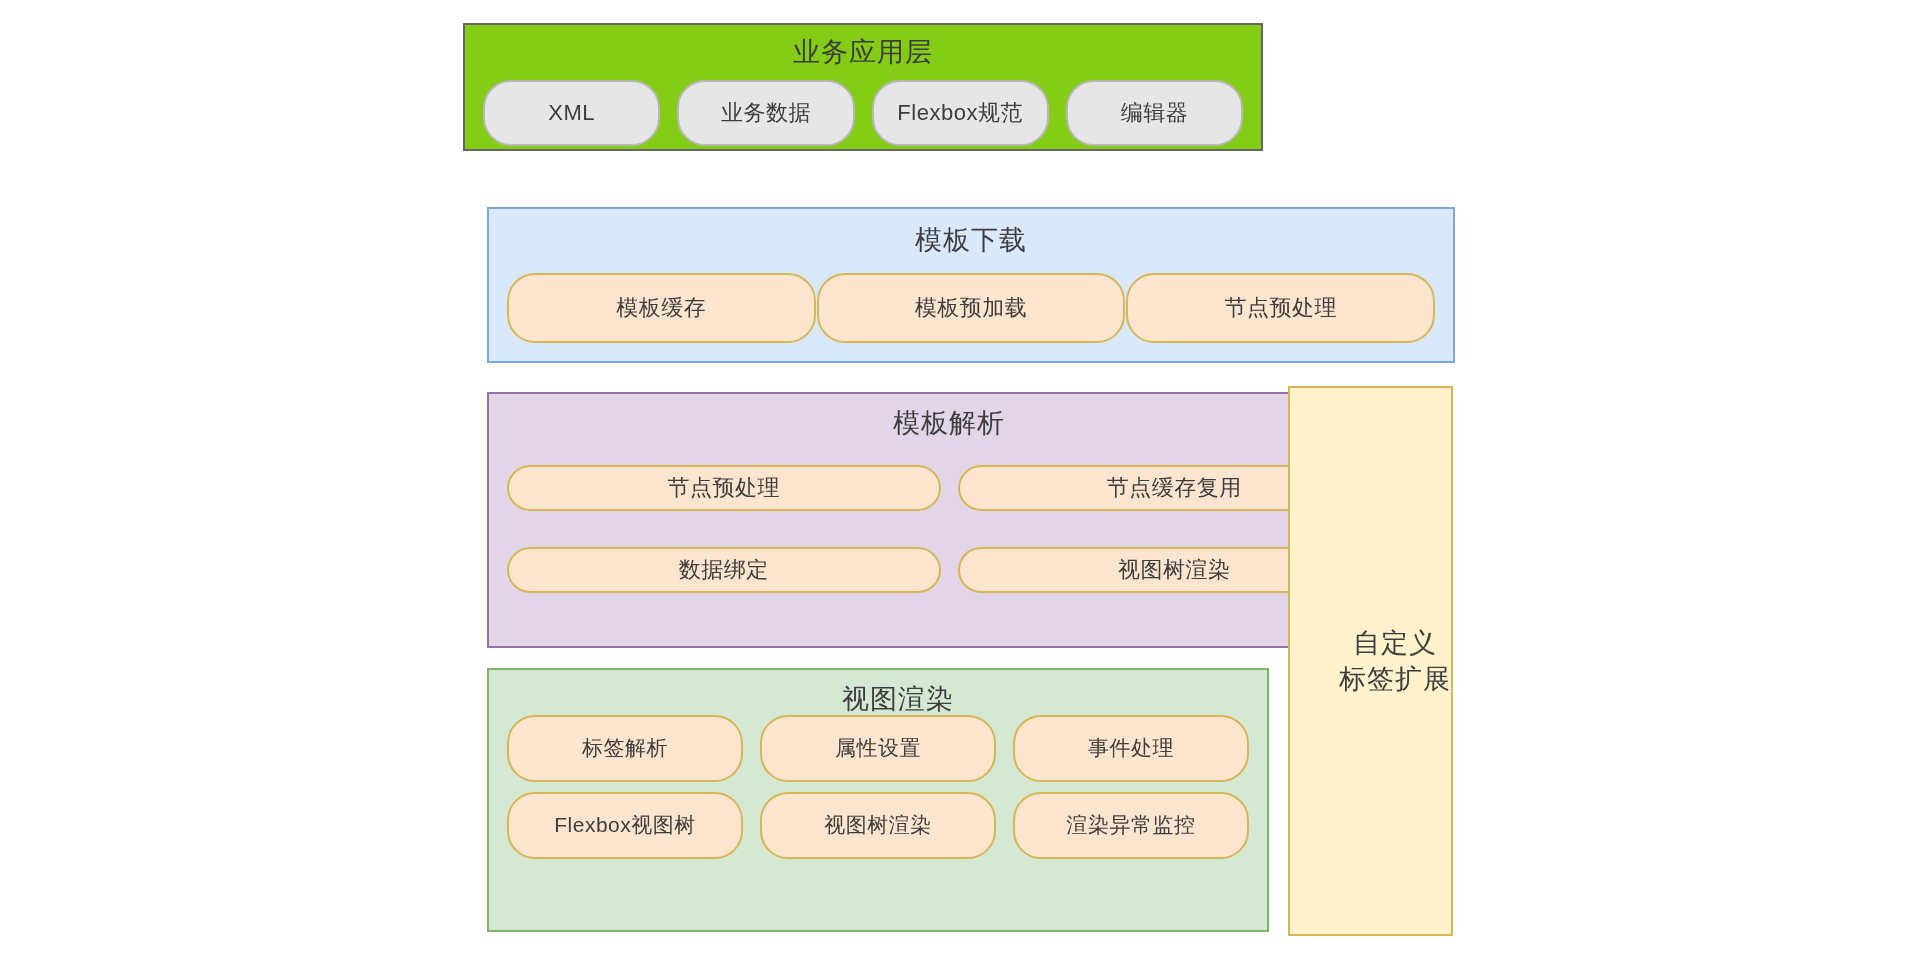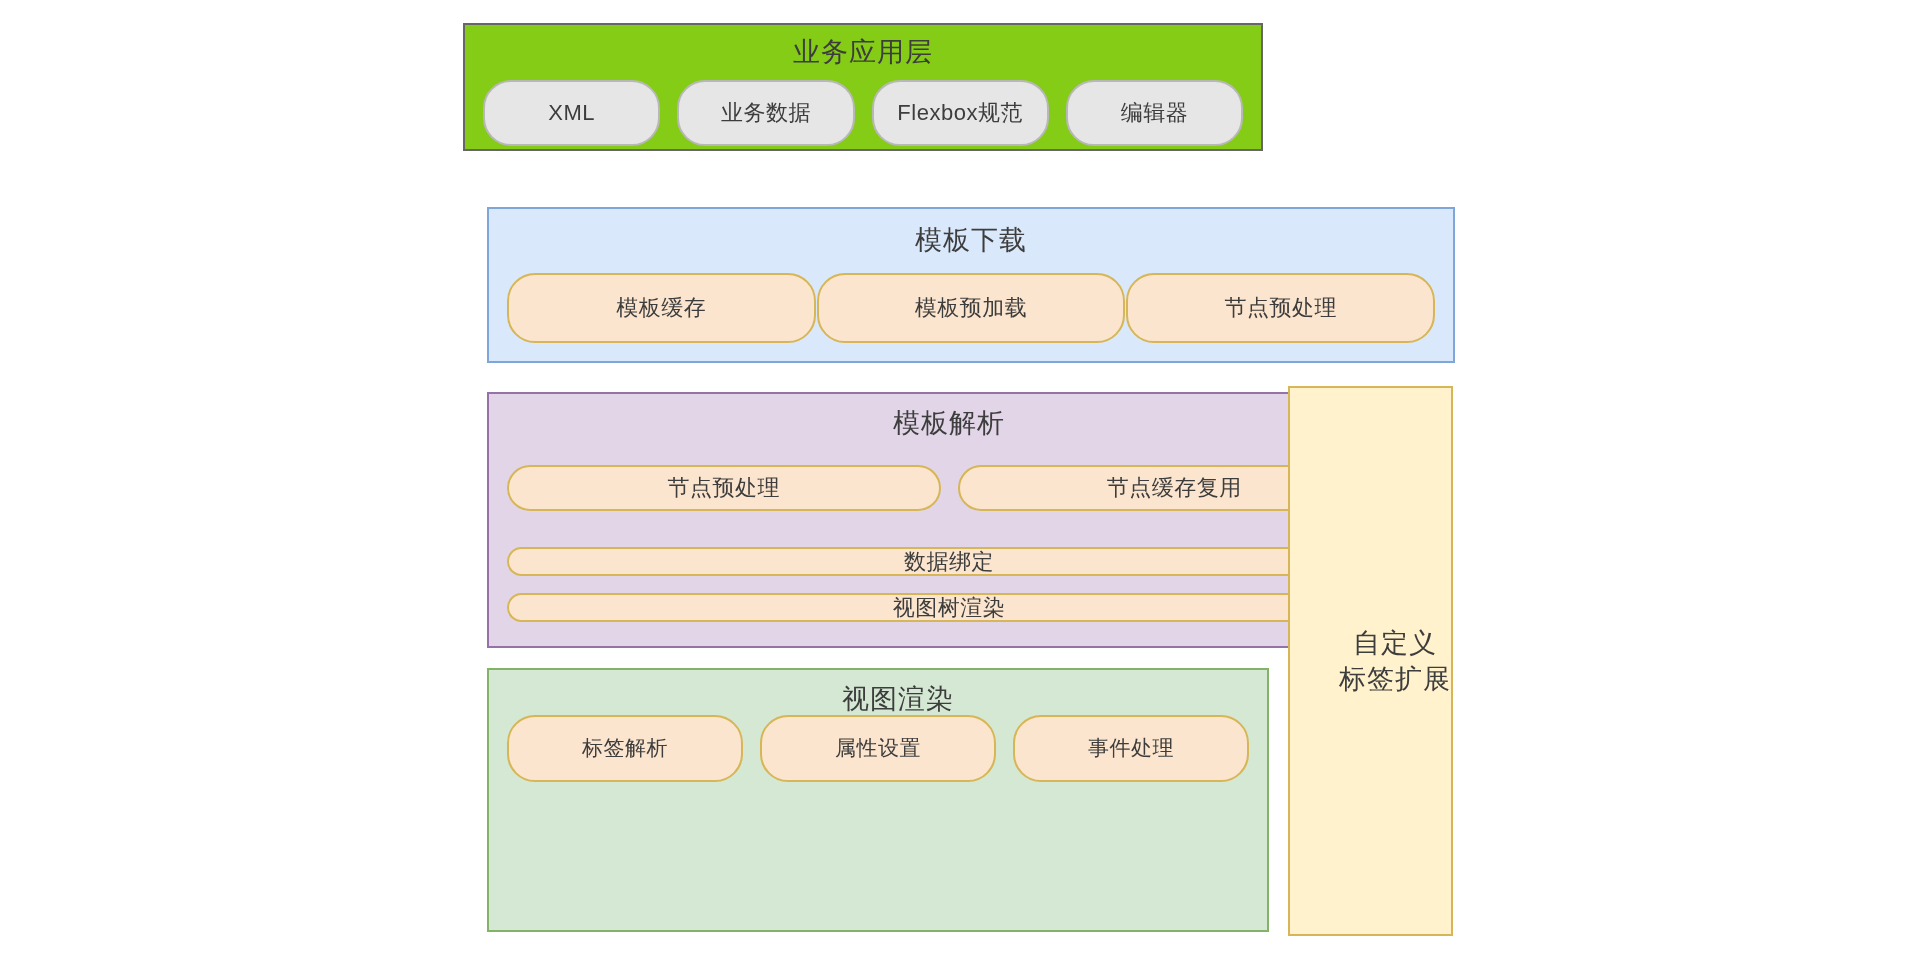--- a/index.html
+++ b/index.html
@@ -107,21 +107,21 @@
     background: #e1d5e7;
     border-color: #9673a6;
   }
   #layer-parse .layer-title { margin-top: 15px; }
   #layer-parse .row {
     margin-top: 14px;
     padding: 12px 18px;
     gap: 17px;
     height: 70px;
   }
-  #layer-parse .row + .row { margin-top: 12px; flex-direction: column; }
+  #layer-parse .row + .row { margin-top: 12px; }
   #layer-parse .cell {
     flex: 1;
     background: #fce5ce;
     border-color: #d6b656;
   }
 
   
   #layer-render {
     left: 487px;
     top: 668px;
@@ -203,20 +203,25 @@
     </div>
   </div>
 
   <div class="layer" id="layer-render">
     <div class="layer-title">视图渲染</div>
     <div class="row">
       <div class="cell">标签解析</div>
       <div class="cell">属性设置</div>
       <div class="cell">事件处理</div>
     </div>
+    <div class="row">
+      <div class="cell">Flexbox视图树</div>
+      <div class="cell">视图树渲染</div>
+      <div class="cell">渲染异常监控</div>
+    </div>
   </div>
 
   <div id="panel-extension">
     <div class="panel-label">自定义
 标签扩展</div>
   </div>
 
 </div>
 
 </body></html>

